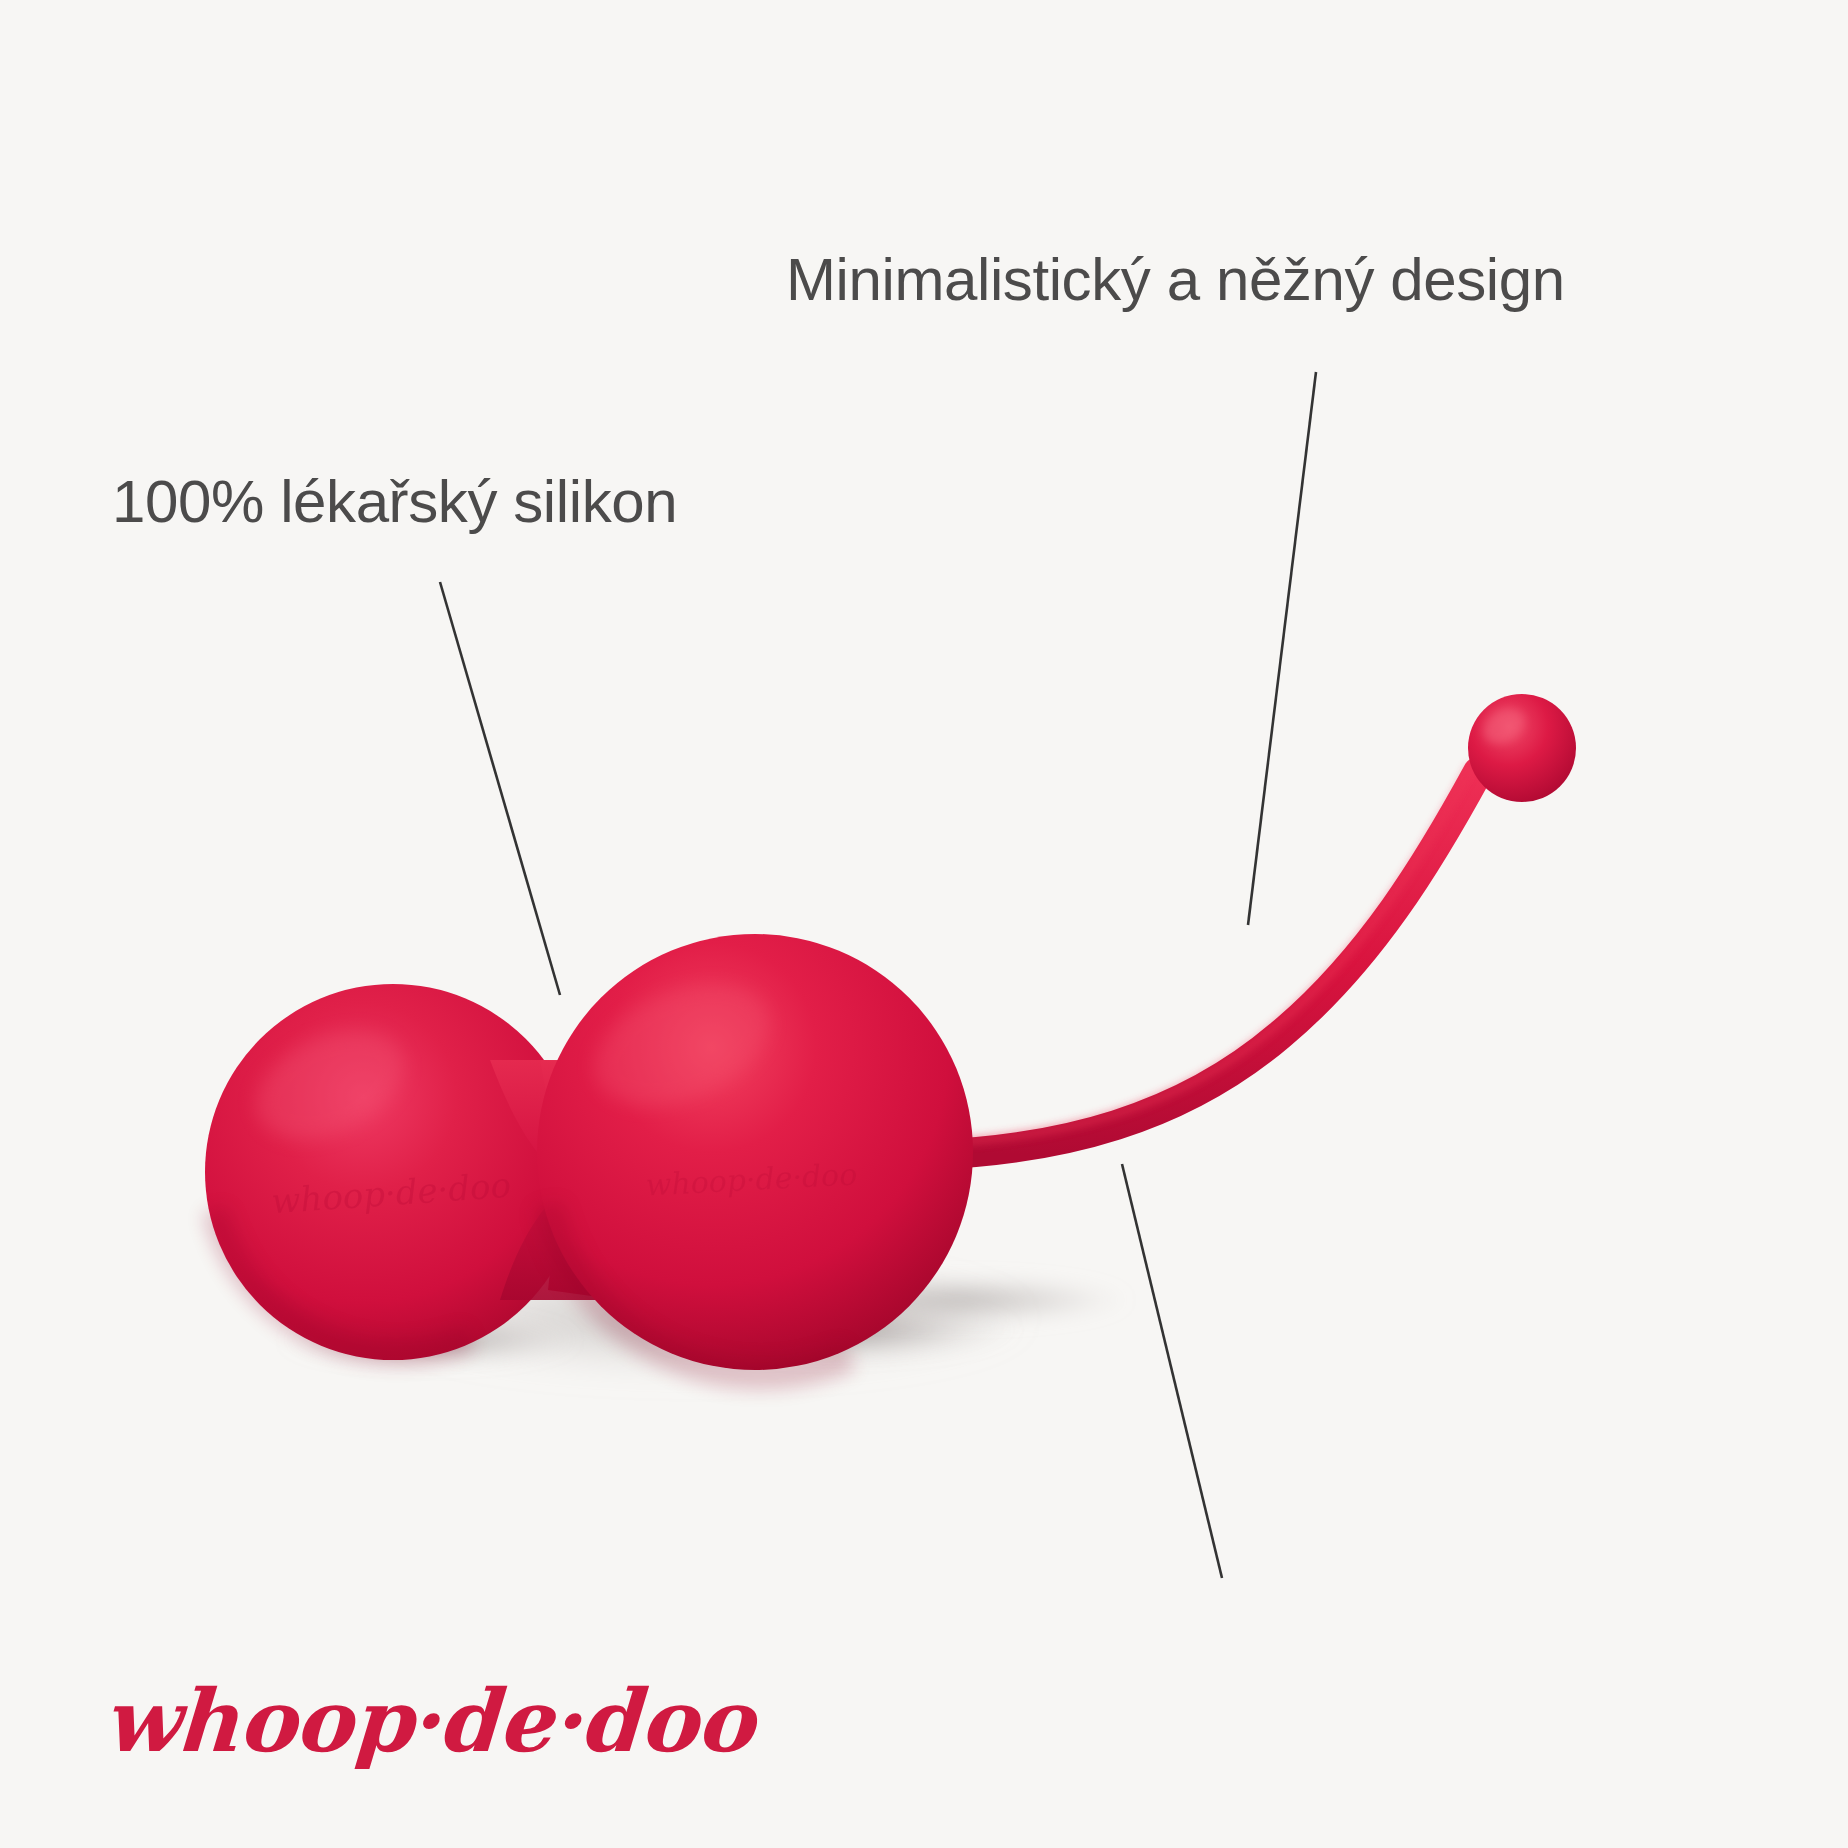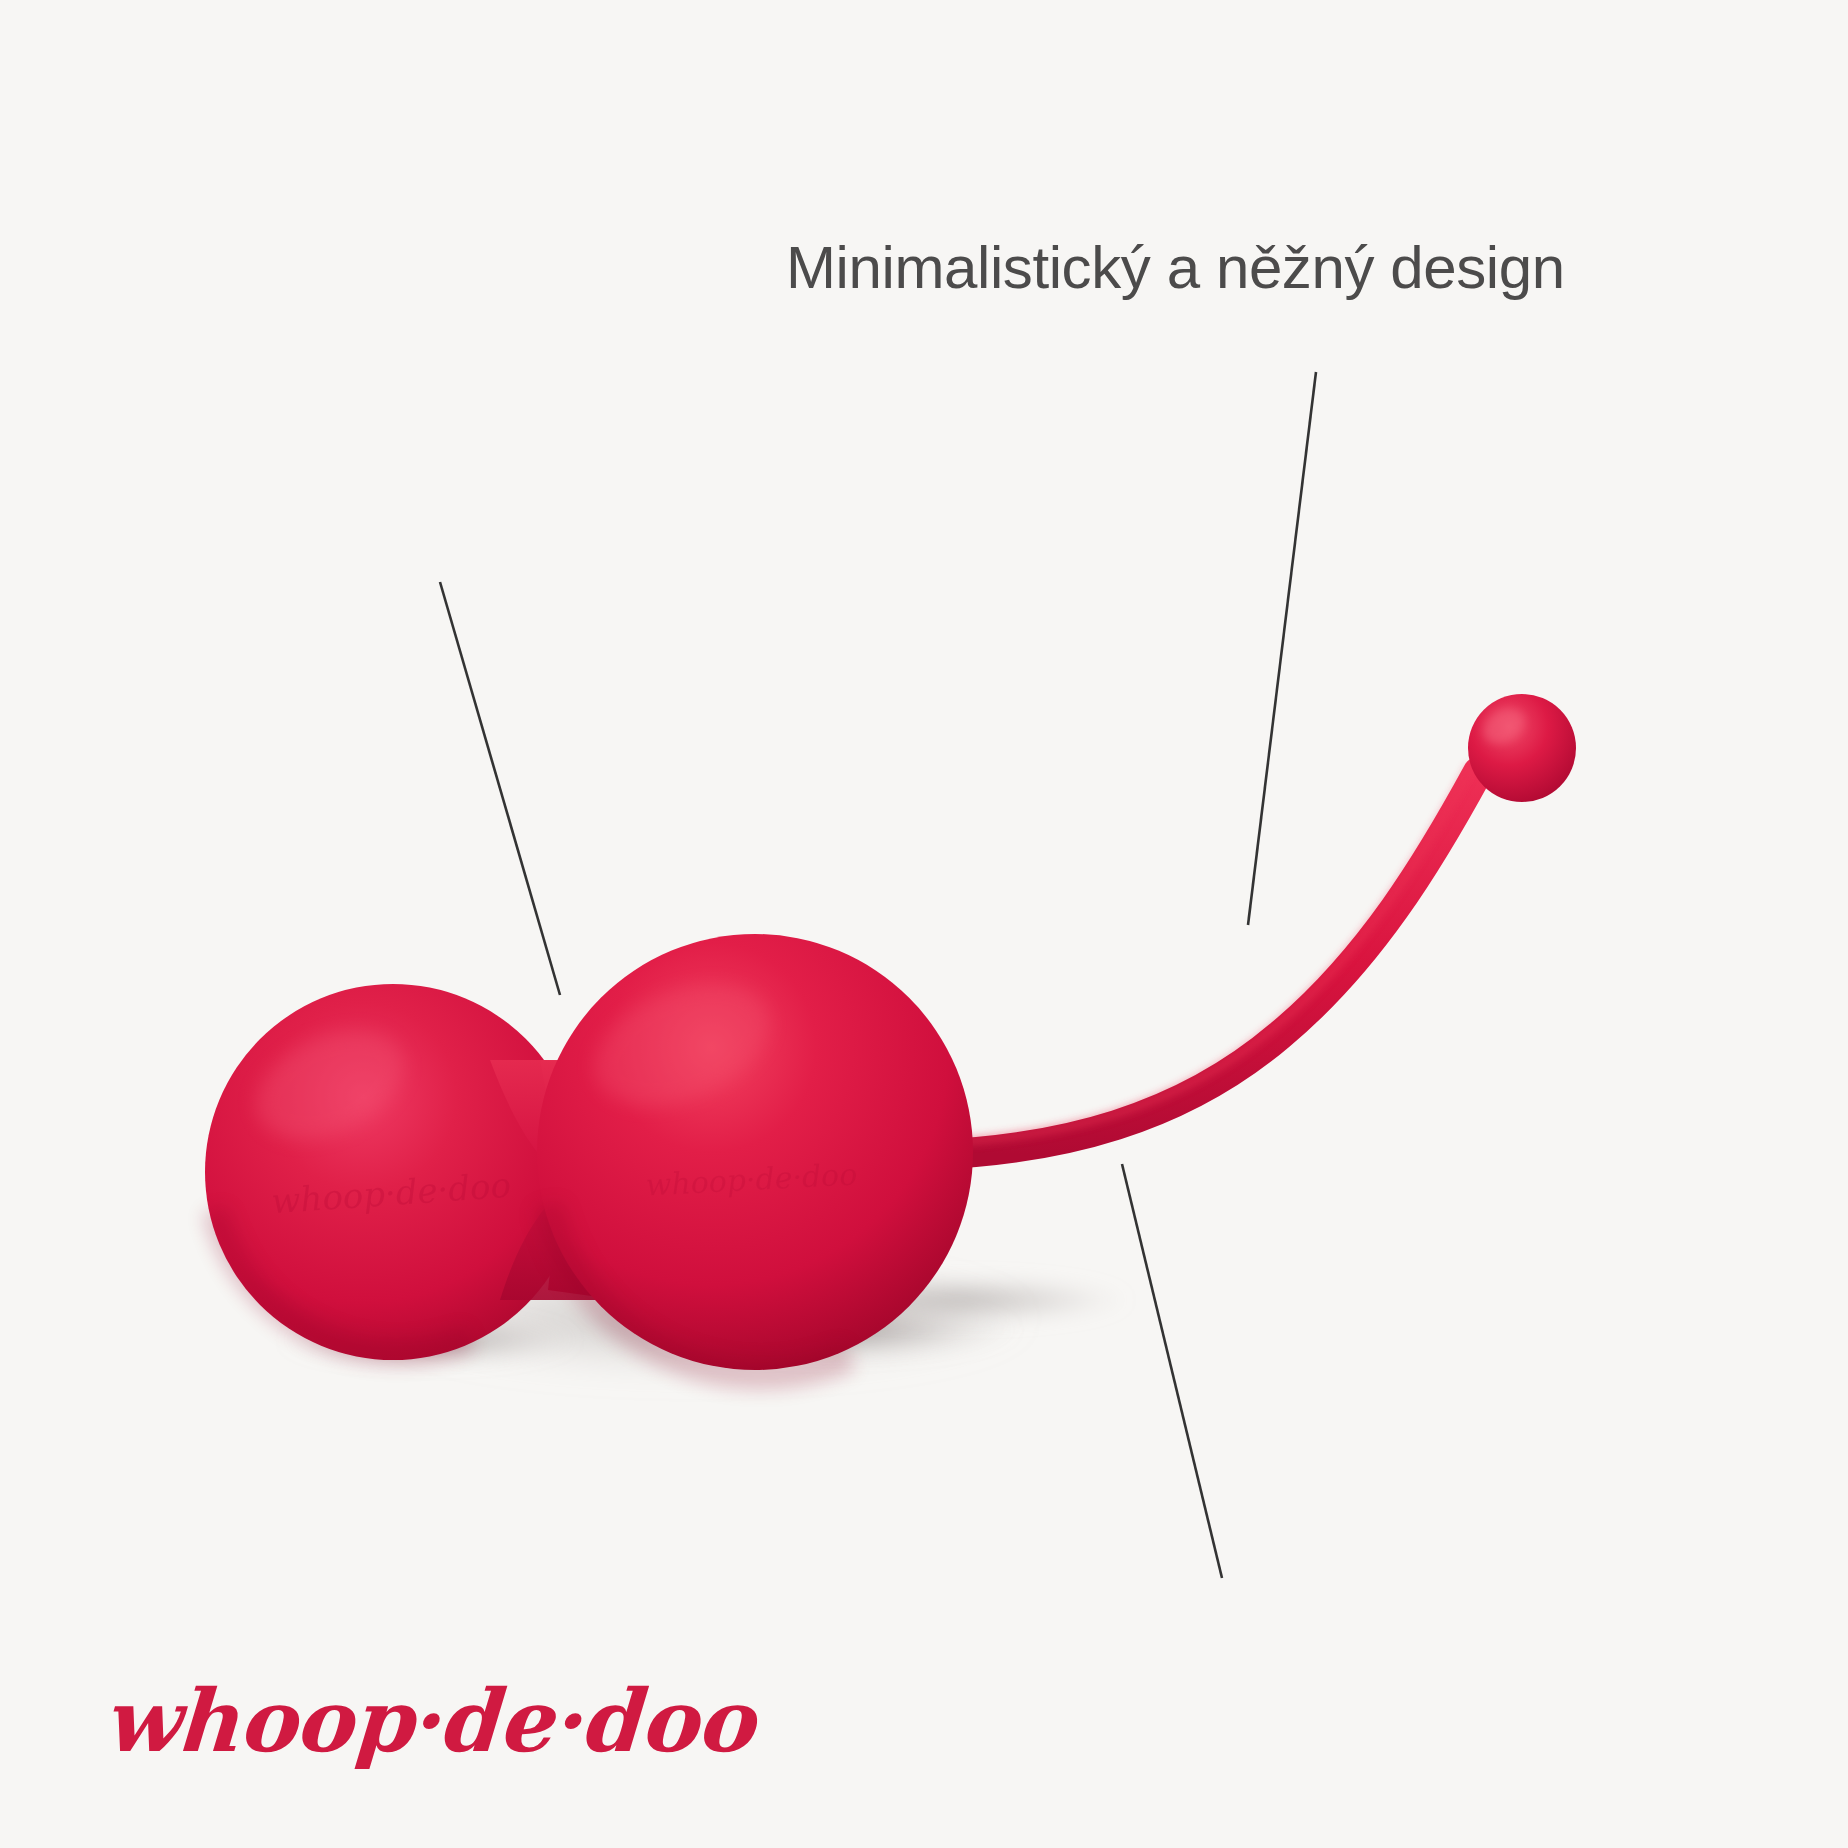--- a/index.html
+++ b/index.html
@@ -19,21 +19,21 @@
   .anno{
     position:absolute;
     color:#4c4b4b;
     font-family:"Liberation Sans", sans-serif;
     font-weight:300;
     font-size:60px;
     line-height:1.05;
     letter-spacing:-0.4px;
     white-space:nowrap;
   }
-  #anno-design { left:786px;  top:236px; }
+  #anno-design { left:786px;  top:248px; }
   #anno-silicone{ left:112px; top:470px; }
   #anno-discreet{ left:1110px; top:1644px; }
 
   
   #art{
     position:absolute; left:0; top:0;
     width:1848px; height:1848px;
   }
 
   
@@ -166,19 +166,20 @@
 
     <g>
       <line x1="1316" y1="372" x2="1248" y2="925" stroke="#333333" stroke-width="2.6"></line>
       <line x1="440" y1="582" x2="560" y2="995" stroke="#333333" stroke-width="2.6"></line>
       <line x1="1122" y1="1164" x2="1222" y2="1578" stroke="#333333" stroke-width="2.6"></line>
     </g>
   </svg>
 
   <div class="anno" id="anno-design">Minimalistický a něžný design</div>
 
+  <div class="anno" id="anno-silicone">100% lékařský silikon</div>
 
 
   <div id="logo">
     <div id="logo-text">whoop·de·doo</div>
   </div>
 
 </div>
 
 </body></html>

